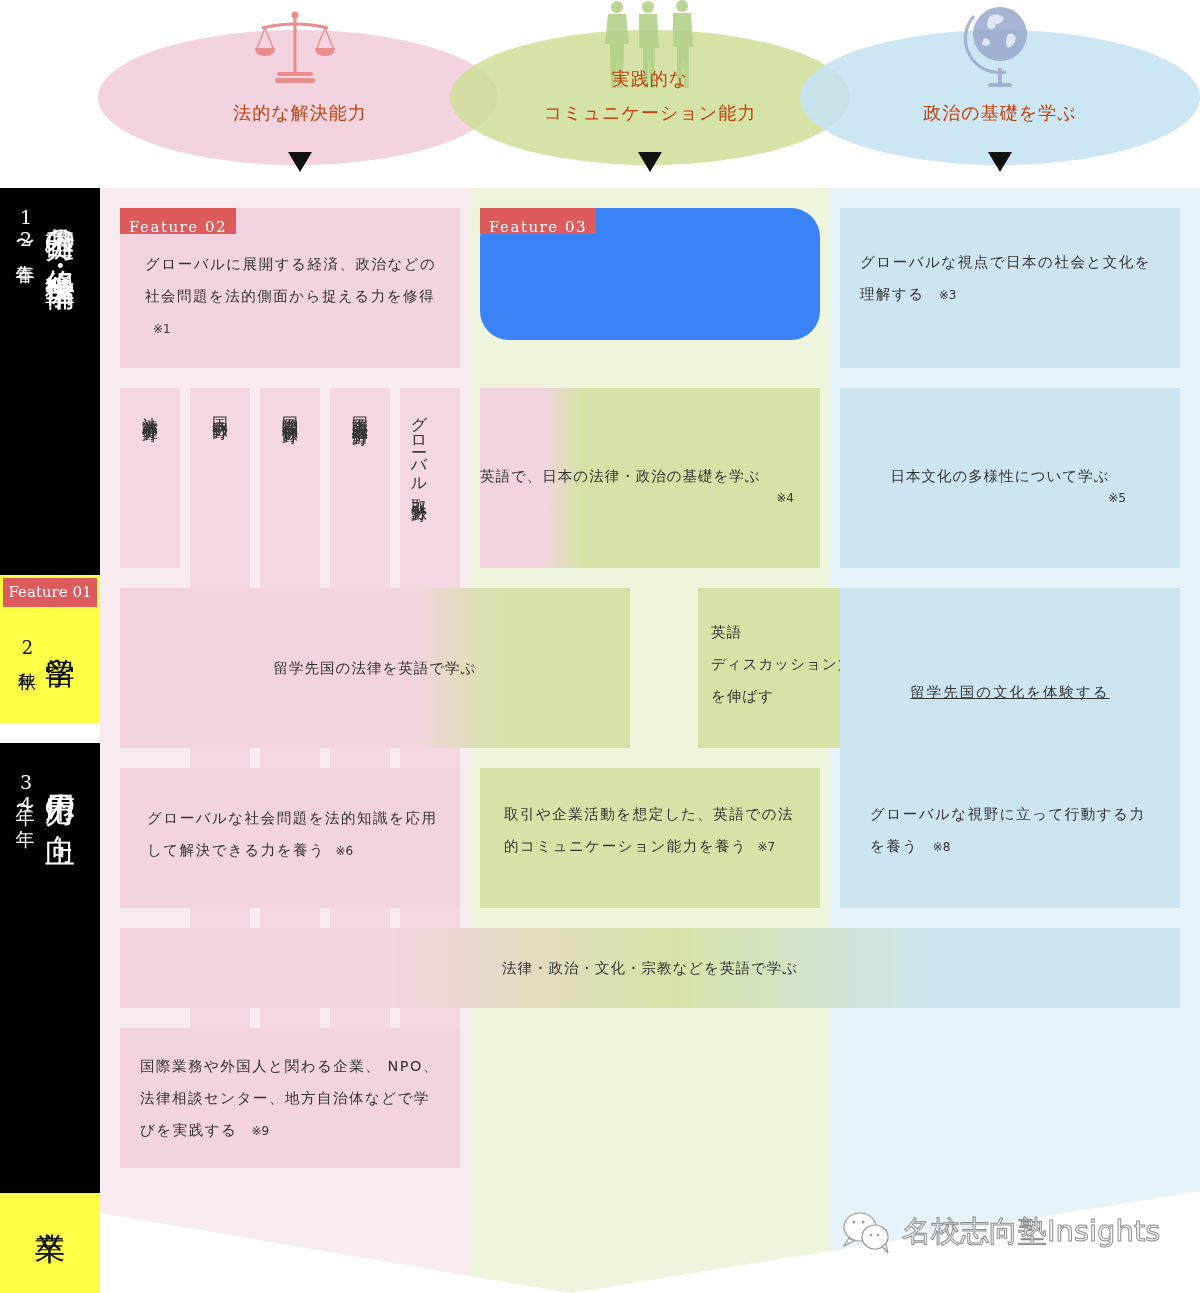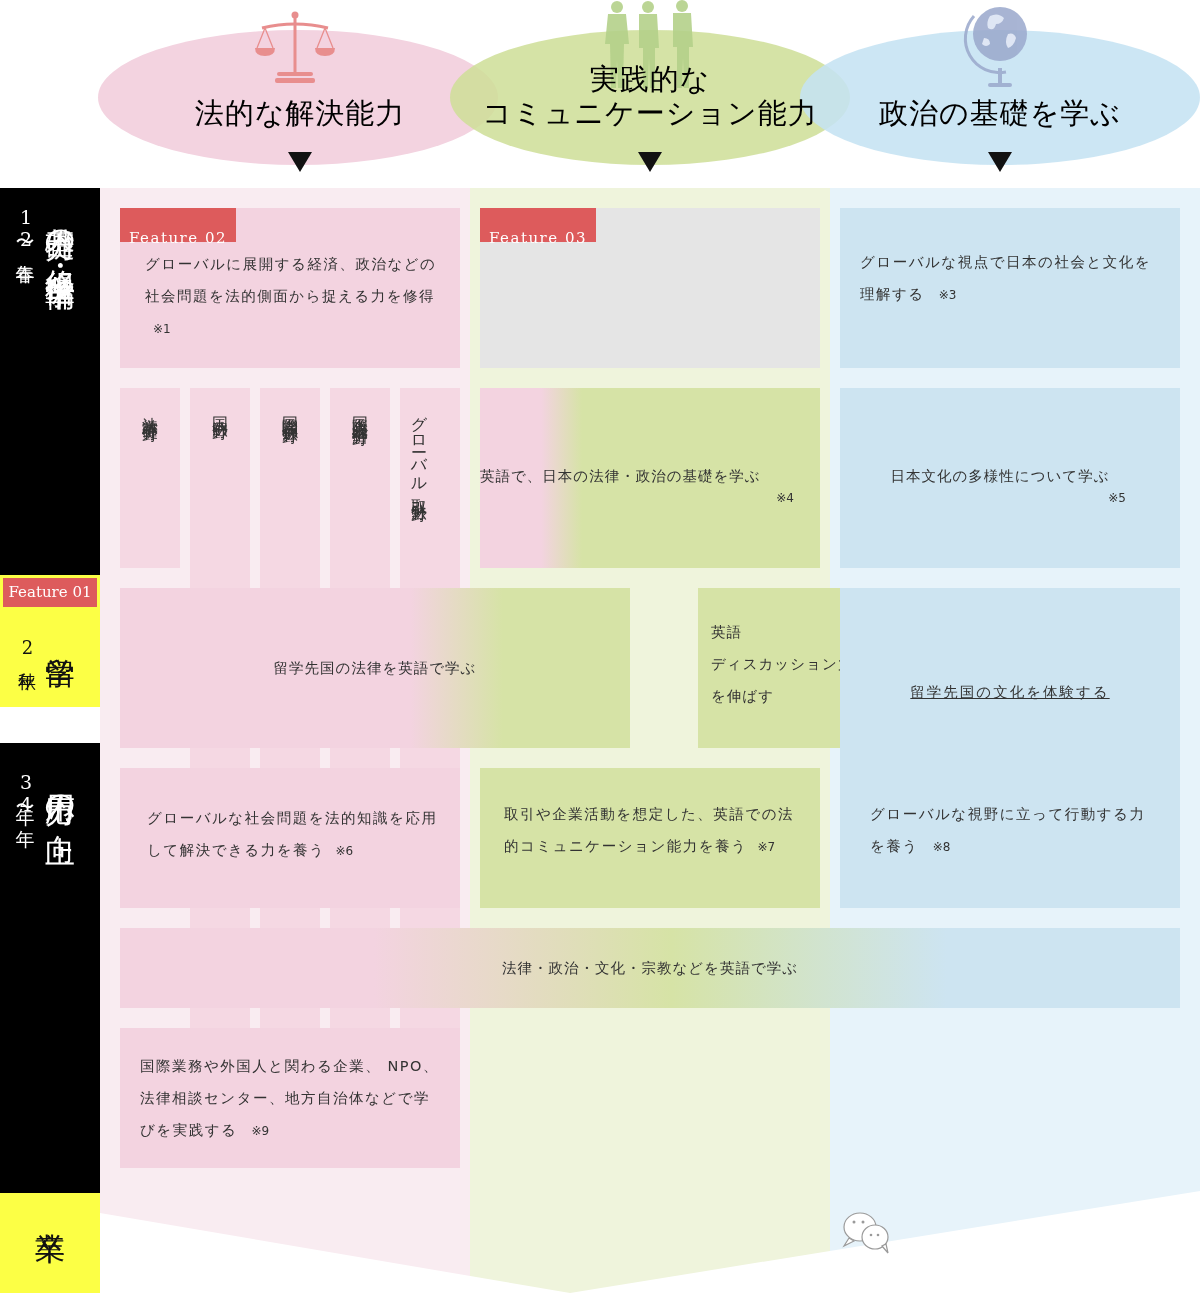--- a/index.html
+++ b/index.html
@@ -2,29 +2,29 @@
 <html><head>
 <meta charset="utf-8">
 <style>
   * { margin:0; padding:0; box-sizing:border-box; }
   html, body { width:1200px; height:1293px; background:#ffffff; overflow:hidden; }
   body { position:relative; font-family:"DejaVu Sans","Liberation Sans",sans-serif; color:#333; }
   .abs { position:absolute; }
 
   
   .ellipse { position:absolute; border-radius:50%; }
-  .head-title { position:absolute; text-align:center; font-family:"DejaVu Serif","Liberation Serif",serif; font-size:29px; color:#000000; line-height:34px; letter-spacing:1px; }
+  .head-title { position:absolute; text-align:center; font-family:"DejaVu Serif","Liberation Serif",serif; font-size:18px; color:#c2410c; line-height:34px; letter-spacing:1px; }
   .tri { position:absolute; width:0; height:0; border-left:12px solid transparent; border-right:12px solid transparent; border-top:20px solid #111; }
 
   
   .lbl { position:absolute; left:0; width:100px; }
   .vert { writing-mode:vertical-rl; text-orientation:upright; font-family:"DejaVu Serif","Liberation Serif",serif; }
 
   .card { position:absolute; font-size:14.5px; line-height:32px; letter-spacing:1.5px; color:#333; }
-  .feature-tag { position:absolute; left:0; top:0; background:#dd5b5c; color:#fff; font-family:"DejaVu Serif","Liberation Serif",serif; font-size:15px; padding:17px 9px; height:26px; line-height:26px; }
+  .feature-tag { position:absolute; left:0; top:0; background:#dd5b5c; color:#fff; font-family:"DejaVu Serif","Liberation Serif",serif; font-size:15px; padding:6px 9px; height:26px; line-height:26px; }
   .note { font-size:12px; letter-spacing:0; }
   .subcol { position:absolute; background:#f5d8e3; }
   .subtext { position:absolute; writing-mode:vertical-rl; text-orientation:upright; font-size:16px; letter-spacing:2px; color:#333; line-height:22px; }
   .center { display:flex; align-items:center; justify-content:center; text-align:center; }
 </style>
 </head>
 <body>
 
 <div>
   <div class="ellipse" style="left:98px;top:30px;width:400px;height:135px;background:#f3d3e0;"></div>
@@ -102,41 +102,41 @@
 <div class="subtext" style="left:139px;top:404px;">法学基礎分野</div>
 <div class="subtext" style="left:209px;top:404px;">国内法分野</div>
 <div class="subtext" style="left:279px;top:404px;">国際関係法分野</div>
 <div class="subtext" style="left:349px;top:404px;">国際政治経済分野</div>
 <div class="subtext" style="left:408px;top:404px;height:120px;">グローバル取引法分野</div>
 
 <div class="lbl" style="top:188px;height:387px;background:#000;color:#fff;">
   <div class="abs vert" style="left:14px;top:18px;font-size:19px;line-height:24px;">1〜2年春</div>
   <div class="abs vert" style="left:42px;top:16px;font-size:30px;line-height:36px;letter-spacing:2px;">基礎力の修得・留学準備</div>
 </div>
-<div class="lbl" style="top:575px;height:132px;background:#fcff45;color:#111;padding-left:47px;">
+<div class="lbl" style="top:575px;height:148px;background:#fcff45;color:#111;padding-left:47px;">
   <div class="abs" style="left:3px;top:3px;width:94px;height:29px;background:#dd5b5c;color:#fff;font-family:'DejaVu Serif','Liberation Serif',serif;font-size:15px;line-height:29px;text-align:center;">Feature 01</div>
   <div class="abs vert" style="left:16px;top:62px;font-size:18px;line-height:22px;">2年秋</div>
   <div class="abs vert" style="left:42px;top:60px;font-size:30px;line-height:36px;">留学</div>
 </div>
 <div class="lbl" style="top:743px;height:450px;background:#000;color:#fff;">
   <div class="abs vert" style="left:14px;top:28px;font-size:19px;line-height:24px;">3年〜4年</div>
   <div class="abs vert" style="left:42px;top:26px;font-size:30px;line-height:36px;letter-spacing:2px;">応用力の向上</div>
 </div>
 <div class="lbl" style="top:1193px;height:100px;background:#fcff45;color:#111;">
   <div class="abs vert" style="left:32px;top:16px;font-size:30px;line-height:36px;">卒業</div>
 </div>
 
 <div class="card" style="left:120px;top:208px;width:340px;height:160px;background:#f3d3e0;">
   <span class="feature-tag">Feature 02</span>
   <div class="abs" style="left:25px;top:40px;width:295px;">
     <span>グローバルに展開する経済、政治などの社会問題を法的側面から捉える力を修得</span>
     <span class="note" style="margin-left:8px;">※1</span>
   </div>
 </div>
-<div class="card" style="left:480px;top:208px;width:340px;height:160px;background:#e5e5e5;">
+<div class="card" style="left:480px;top:208px;width:340px;height:132px;background:#3b82f6;border-radius:29px;">
   <span class="feature-tag">Feature 03</span>
 </div>
 <div class="card" style="left:840px;top:208px;width:340px;height:160px;background:#cde4f1;">
   <div class="abs" style="left:20px;top:38px;width:305px;">
     <span>グローバルな視点で日本の社会と文化を理解する</span>
     <span class="note" style="margin-left:8px;">※3</span>
   </div>
 </div>
 
 <div class="card" style="left:480px;top:388px;width:340px;height:180px;background:linear-gradient(90deg,#f3d3e0 0%,#f3d3e0 18%,#d6e3a6 30%,#d6e3a6 100%);">
@@ -200,13 +200,14 @@
       <ellipse cx="35" cy="28" rx="13" ry="12"></ellipse>
       <path d="M42 37 l6 7 l-2 -9z"></path>
     </g>
     <g fill="#9a9a9a">
         <circle cx="14" cy="13" r="1.5"></circle>
         <circle cx="23" cy="13" r="1.5"></circle>
         <circle cx="31" cy="26" r="1.3"></circle>
         <circle cx="38" cy="26" r="1.3"></circle>
       </g>
   </svg>
+  <span style="margin-left:6px;font-size:29px;color:#ffffff;-webkit-text-stroke:1px #8a8a8a;font-family:'DejaVu Sans','Liberation Sans',sans-serif;letter-spacing:0px;">名校志向塾Insights</span>
 </div>
 
 </body></html>

